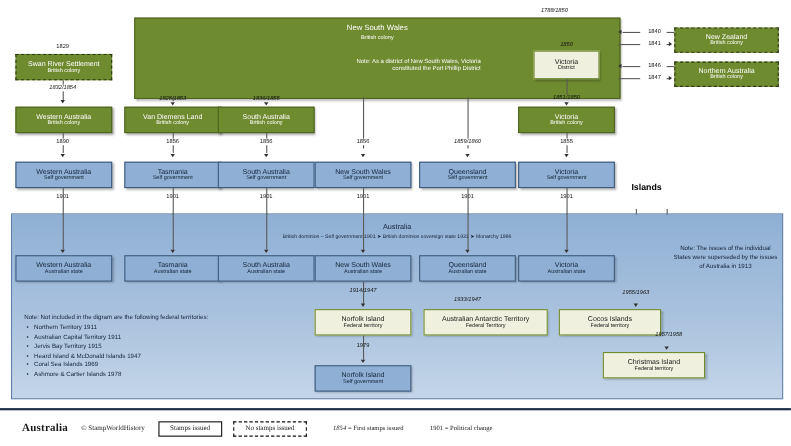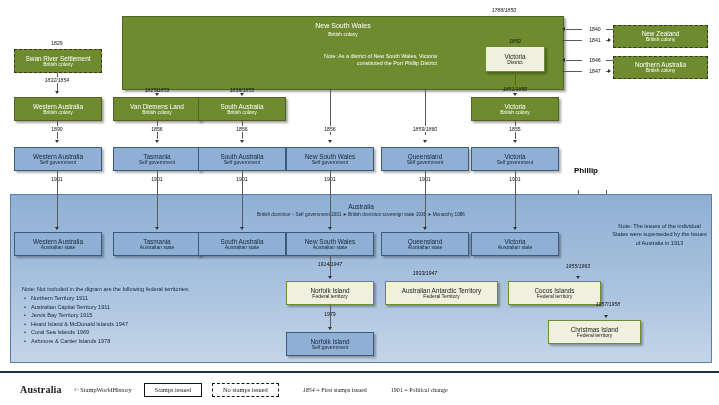--- a/index.html
+++ b/index.html
@@ -233,21 +233,21 @@
   </div>
   <div class="node blue" style="left:381px;top:147px;width:88px;height:24px;">
     <div class="t1">Queensland</div>
     <div class="t2">Self government</div>
   </div>
   <div class="node blue" style="left:471px;top:147px;width:88px;height:24px;">
     <div class="t1">Victoria</div>
     <div class="t2">Self government</div>
   </div>
 
-  <div class="malaysia" style="left:574px;top:166px;">Phillip</div>
+  <div class="malaysia" style="left:574px;top:166px;">Islands</div>
   <div class="vline" style="left:578px;top:190px;height:117px;"></div>
   <div class="vline" style="left:606px;top:190px;height:130px;"></div>
 
   <div class="yr plain" style="left:32px;top:176px;width:50px;">1901</div>
   <div class="vline" style="left:57px;top:171px;height:56px;"></div>
   <div class="arrow-d" style="left:54.5px;top:227px;"></div>
 
   <div class="yr plain" style="left:132px;top:176px;width:50px;">1901</div>
   <div class="vline" style="left:157px;top:171px;height:56px;"></div>
   <div class="arrow-d" style="left:154.5px;top:227px;"></div>

